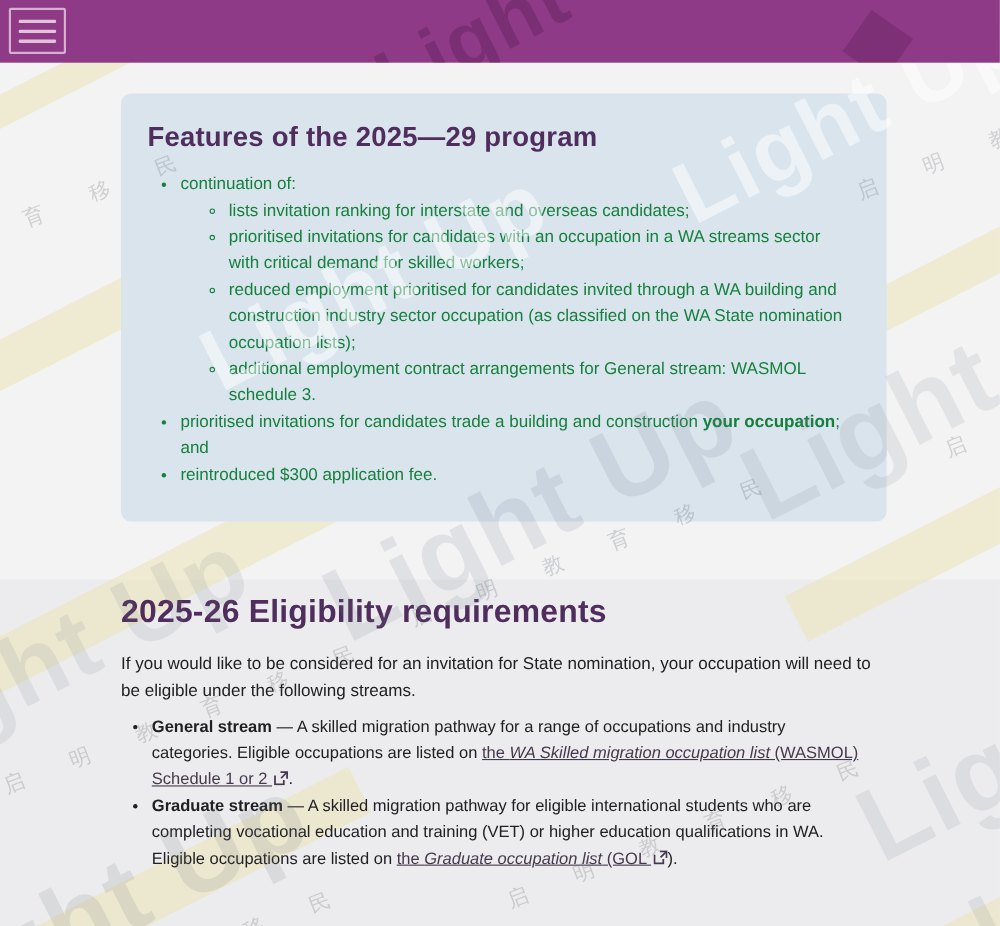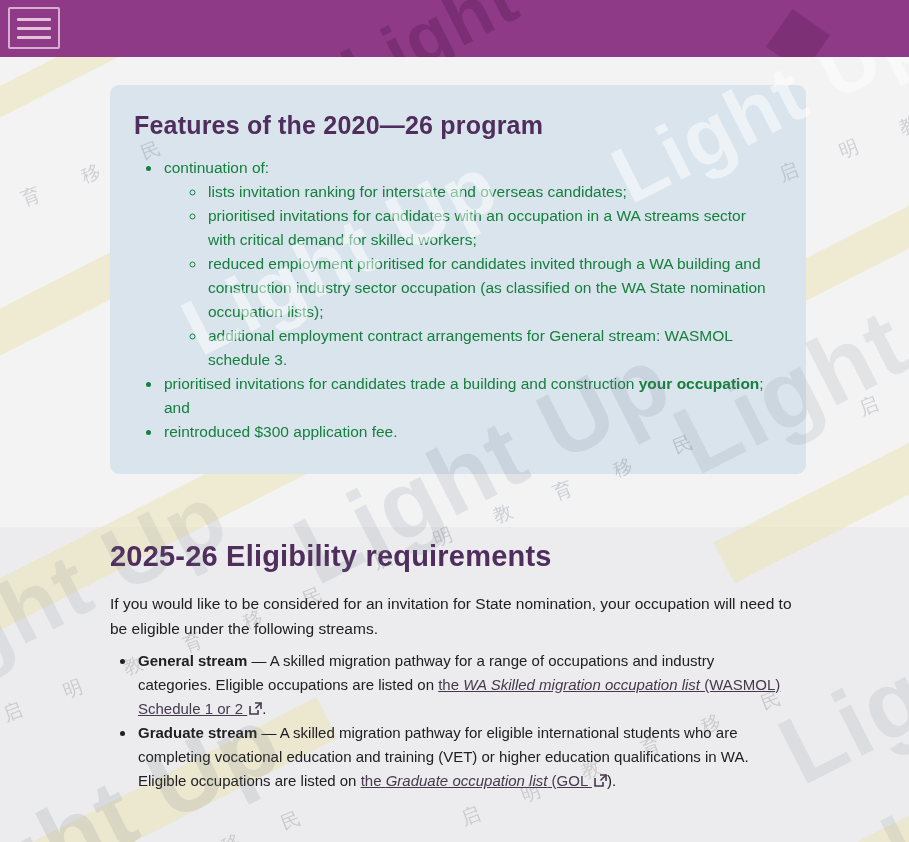--- a/index.html
+++ b/index.html
@@ -81,21 +81,21 @@
   <div class="cn" style="left:-170px;top:192px;">启 明 教 育 移 民</div>
   <div class="cn" style="left:362px;top:486px;color:rgba(112,124,136,0.3);">启 明 教 育 移 民</div>
   <div class="cn" style="left:-8px;top:638px;">启 明 教 育 移 民</div>
   <div class="cn" style="left:450px;top:742px;">启 明 教 育 移 民</div>
   <div class="cn" style="left:848px;top:332px;">启 明 教 育 移 民</div>
   <div class="cn" style="left:-30px;top:862px;">启 明 教 育 移 民</div>
 
   <div class="content">
 
     <div class="card">
-      <h2>Features of the 2020—26 program</h2>
+      <h2>Features of the 2025—29 program</h2>
       <ul class="lvl1">
         <li>
           <span>continuation of:</span>
           <ul class="lvl2">
             <li>lists invitation ranking for interstate and overseas candidates;</li>
             <li>prioritised invitations for candidates with an occupation in a WA streams sector with critical demand for skilled workers;</li>
             <li>reduced employment prioritised for candidates invited through a WA building and construction industry sector occupation (as classified on the WA State nomination occupation lists);</li>
             <li>additional employment contract arrangements for General stream: WASMOL schedule 3.</li>
           </ul>
         </li>

